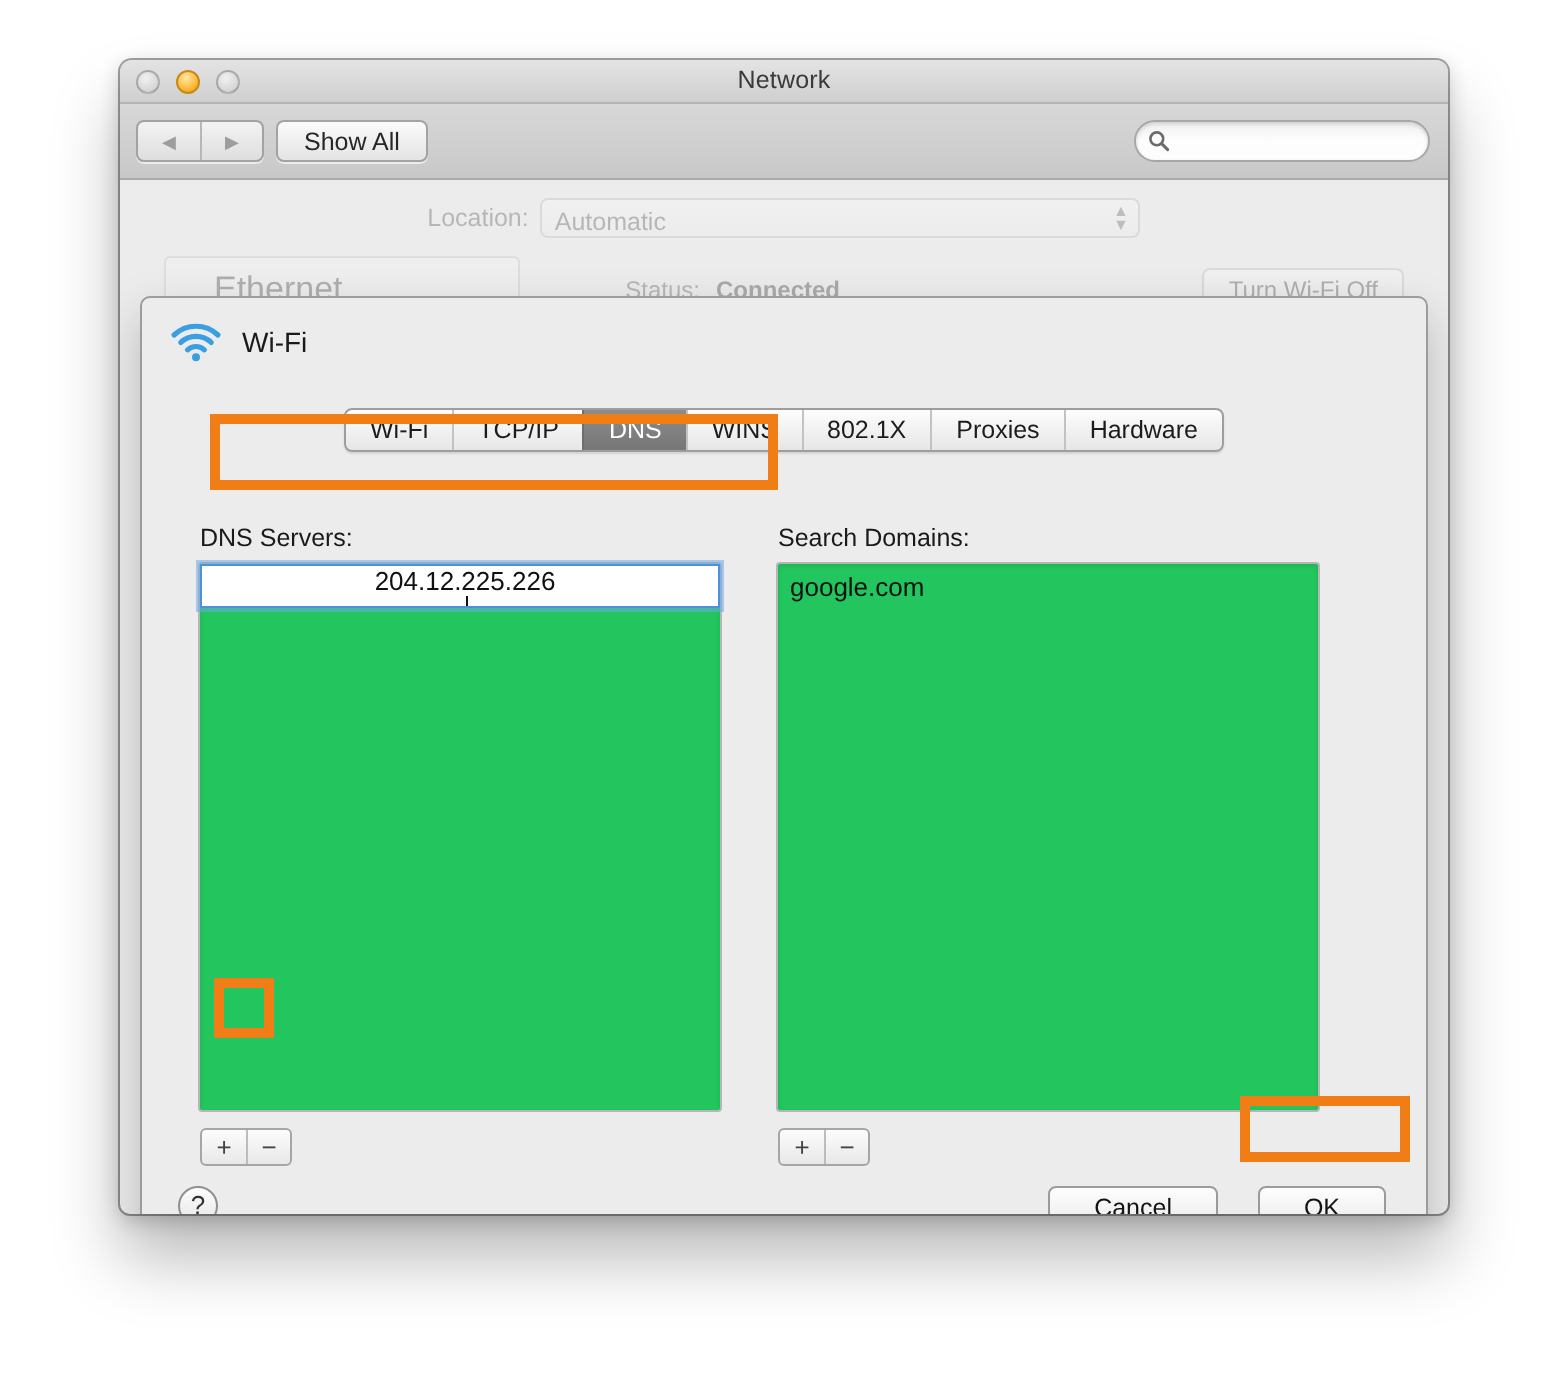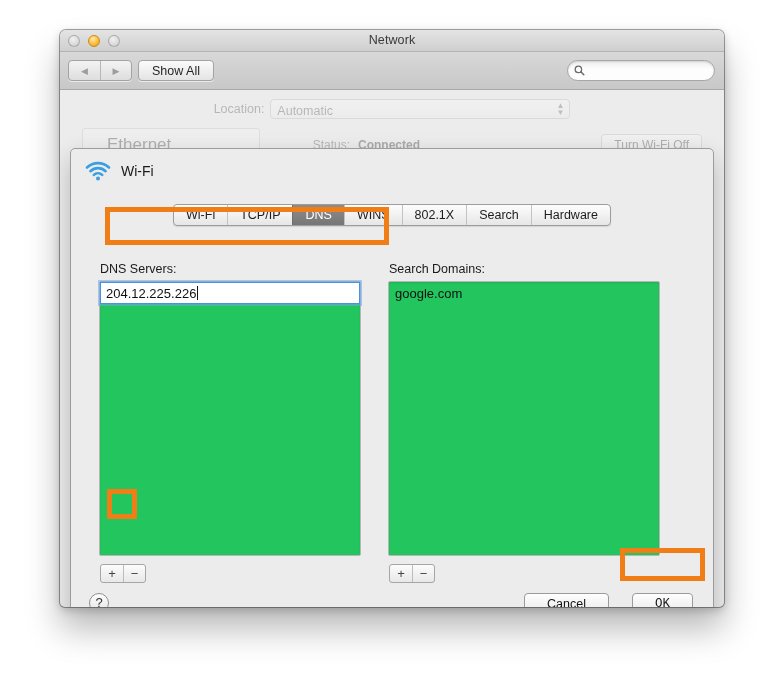--- a/index.html
+++ b/index.html
@@ -288,20 +288,21 @@
   
   #dns-edit {
     position: absolute;
     left: 29px; top: 133px;
     width: 260px; height: 22px;
     background: #fff;
     border: 1px solid #4d90dd;
     box-shadow: 0 0 0 2px rgba(110,170,230,0.55);
     display: flex; align-items: center;
     padding-left: 5px;
+    flex-direction: column;
   }
   #dns-value {
     font-size: 13px; color: #111;
   }
   #dns-caret {
     width: 1px; height: 14px; background: #111;
     margin-left: 1px;
   }
 
   .list-item {
@@ -342,21 +343,21 @@
   .sheetbtn {
     position: absolute; bottom: 12px;
     height: 22px; padding: 0 22px;
     display: flex; align-items: center; justify-content: center;
     border: 1px solid #9b9b9b; border-radius: 4px;
     background: linear-gradient(to bottom,#fefefe,#e9e9e9);
     box-shadow: 0 1px 0 rgba(255,255,255,0.7);
     font-size: 12.5px; color: #141414;
   }
   #cancel-btn { right: 104px; }
-  #ok-btn     { right: 20px; font-family: Liberation Mono, monospace; }
+  #ok-btn     { right: 20px; }
 
   
   .annot {
     position: absolute;
     border: 5px solid #f07d16;
     z-index: 40;
     pointer-events: none;
   }
   #annot-dns   { left: 105px; top: 207px; width: 284px; height: 38px; }
   #annot-plus  { left: 107px; top: 489px; width: 30px; height: 30px; }
@@ -486,21 +487,21 @@
         <span id="sheet-title">Wi-Fi</span>
       </div>
 
       <div id="tabs">
         <div id="tabstrip">
           <div class="tab">Wi-Fi</div>
           <div class="tab">TCP/IP</div>
           <div class="tab active">DNS</div>
           <div class="tab">WINS</div>
           <div class="tab">802.1X</div>
-          <div class="tab">Search</div>
+          <div class="tab">Proxies</div>
           <div class="tab">Hardware</div>
         </div>
       </div>
 
       <div class="col-label" id="dns-label">DNS Servers:</div>
       <div class="listbox" id="dns-list"></div>
       <div id="dns-edit">
         <span id="dns-value">204.12.225.226</span>
         <span id="dns-caret"></span>
       </div>

